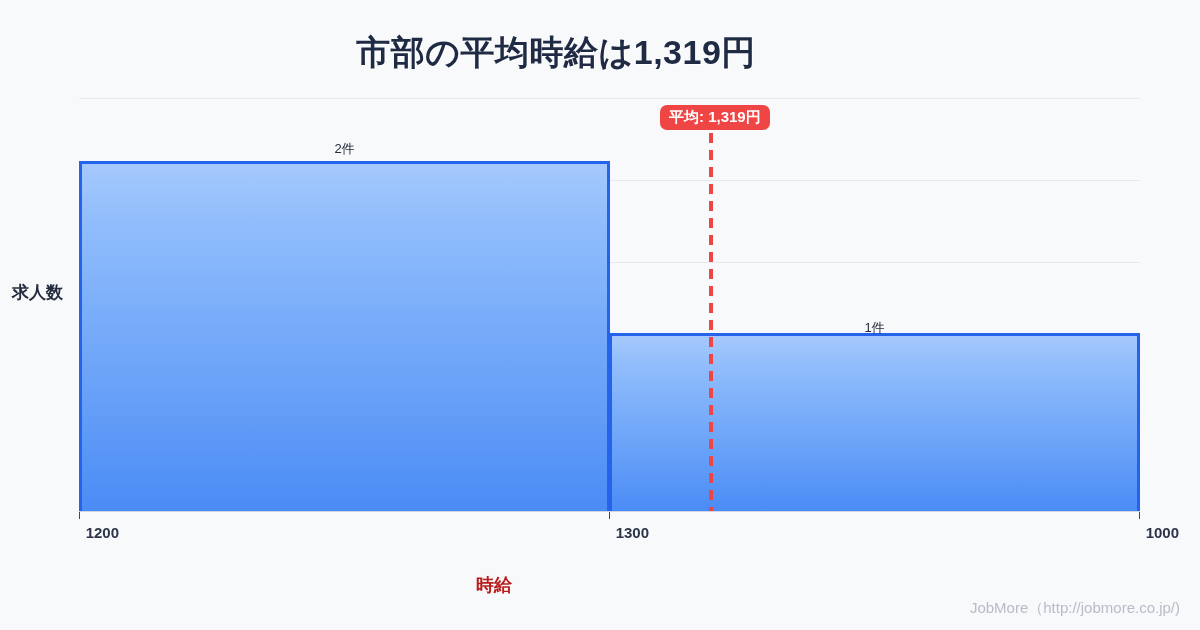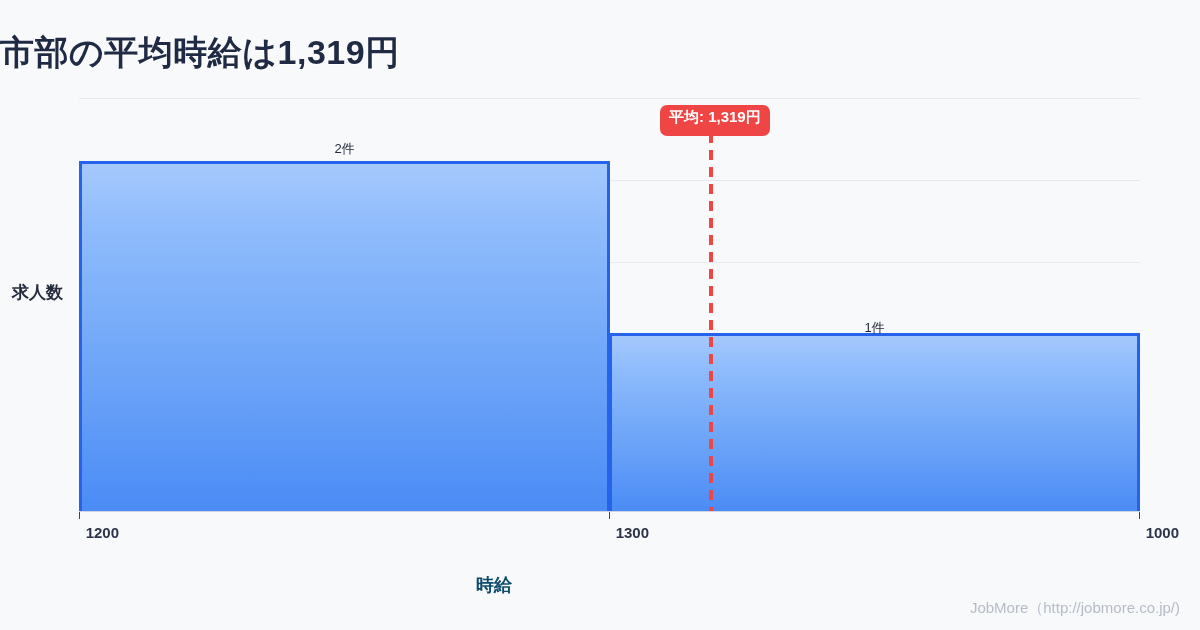--- a/index.html
+++ b/index.html
@@ -21,20 +21,21 @@
     width: 1200px;
     height: 630px;
   }
 
   
   #chart-title {
     position: absolute;
     left: 0;
     top: 30px;
     width: 1112px;
+    text-align: center;
     font-size: 34px;
     font-weight: bold;
     color: #1f2a44;
     letter-spacing: 0.5px;
     text-shadow: 1px 1px 0 rgba(255,255,255,0.9);
     white-space: nowrap;
   }
 
   
   #plot-area {
@@ -124,21 +125,21 @@
     width: 4px;
     height: 379px;
     background-image: linear-gradient(to bottom, #f04545 0, #f04545 10px, rgba(0,0,0,0) 10px, rgba(0,0,0,0) 17px);
     background-size: 4px 17px;
     background-repeat: repeat-y;
   }
   #average-badge {
     position: absolute;
     left: 660px;
     top: 105px;
-    padding: 4px 9px 10px 9px;
+    padding: 4px 9px 4px 9px;
     background: #f04545;
     color: #ffffff;
     font-size: 15px;
     font-weight: bold;
     border-radius: 7px;
     white-space: nowrap;
     line-height: 1.1;
   }
 
   
@@ -152,21 +153,21 @@
     white-space: nowrap;
   }
   #x-axis-title {
     position: absolute;
     left: 0;
     top: 573px;
     width: 988px;
     text-align: center;
     font-size: 18px;
     font-weight: bold;
-    color: #0c4a6e;
+    color: #b91c1c;
     white-space: nowrap;
   }
 
   .x-tick-label {
     position: absolute;
     top: 524px;
     font-size: 15px;
     font-weight: bold;
     color: #2b3449;
     white-space: nowrap;

